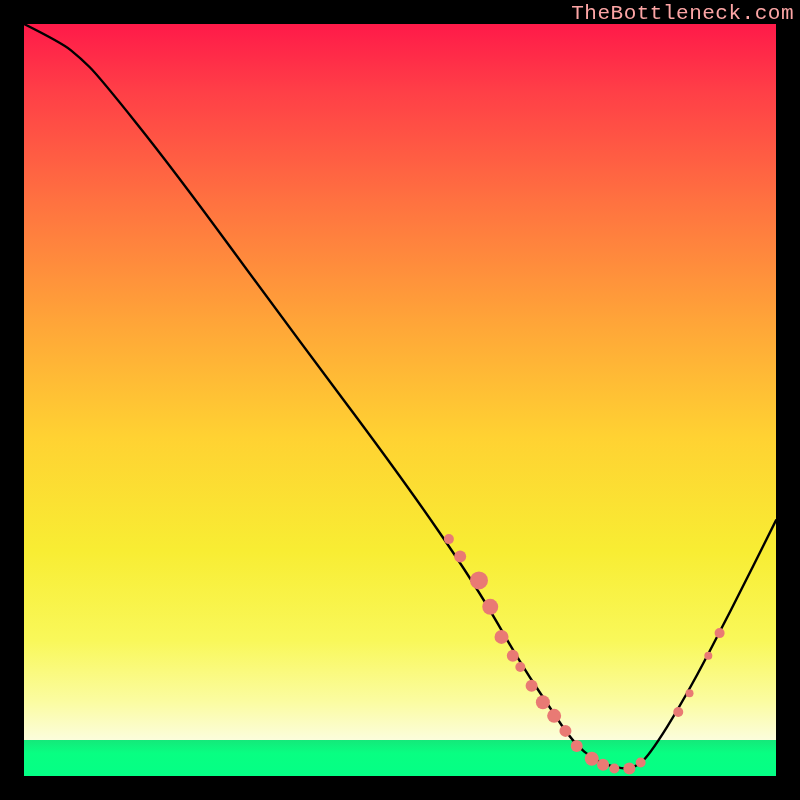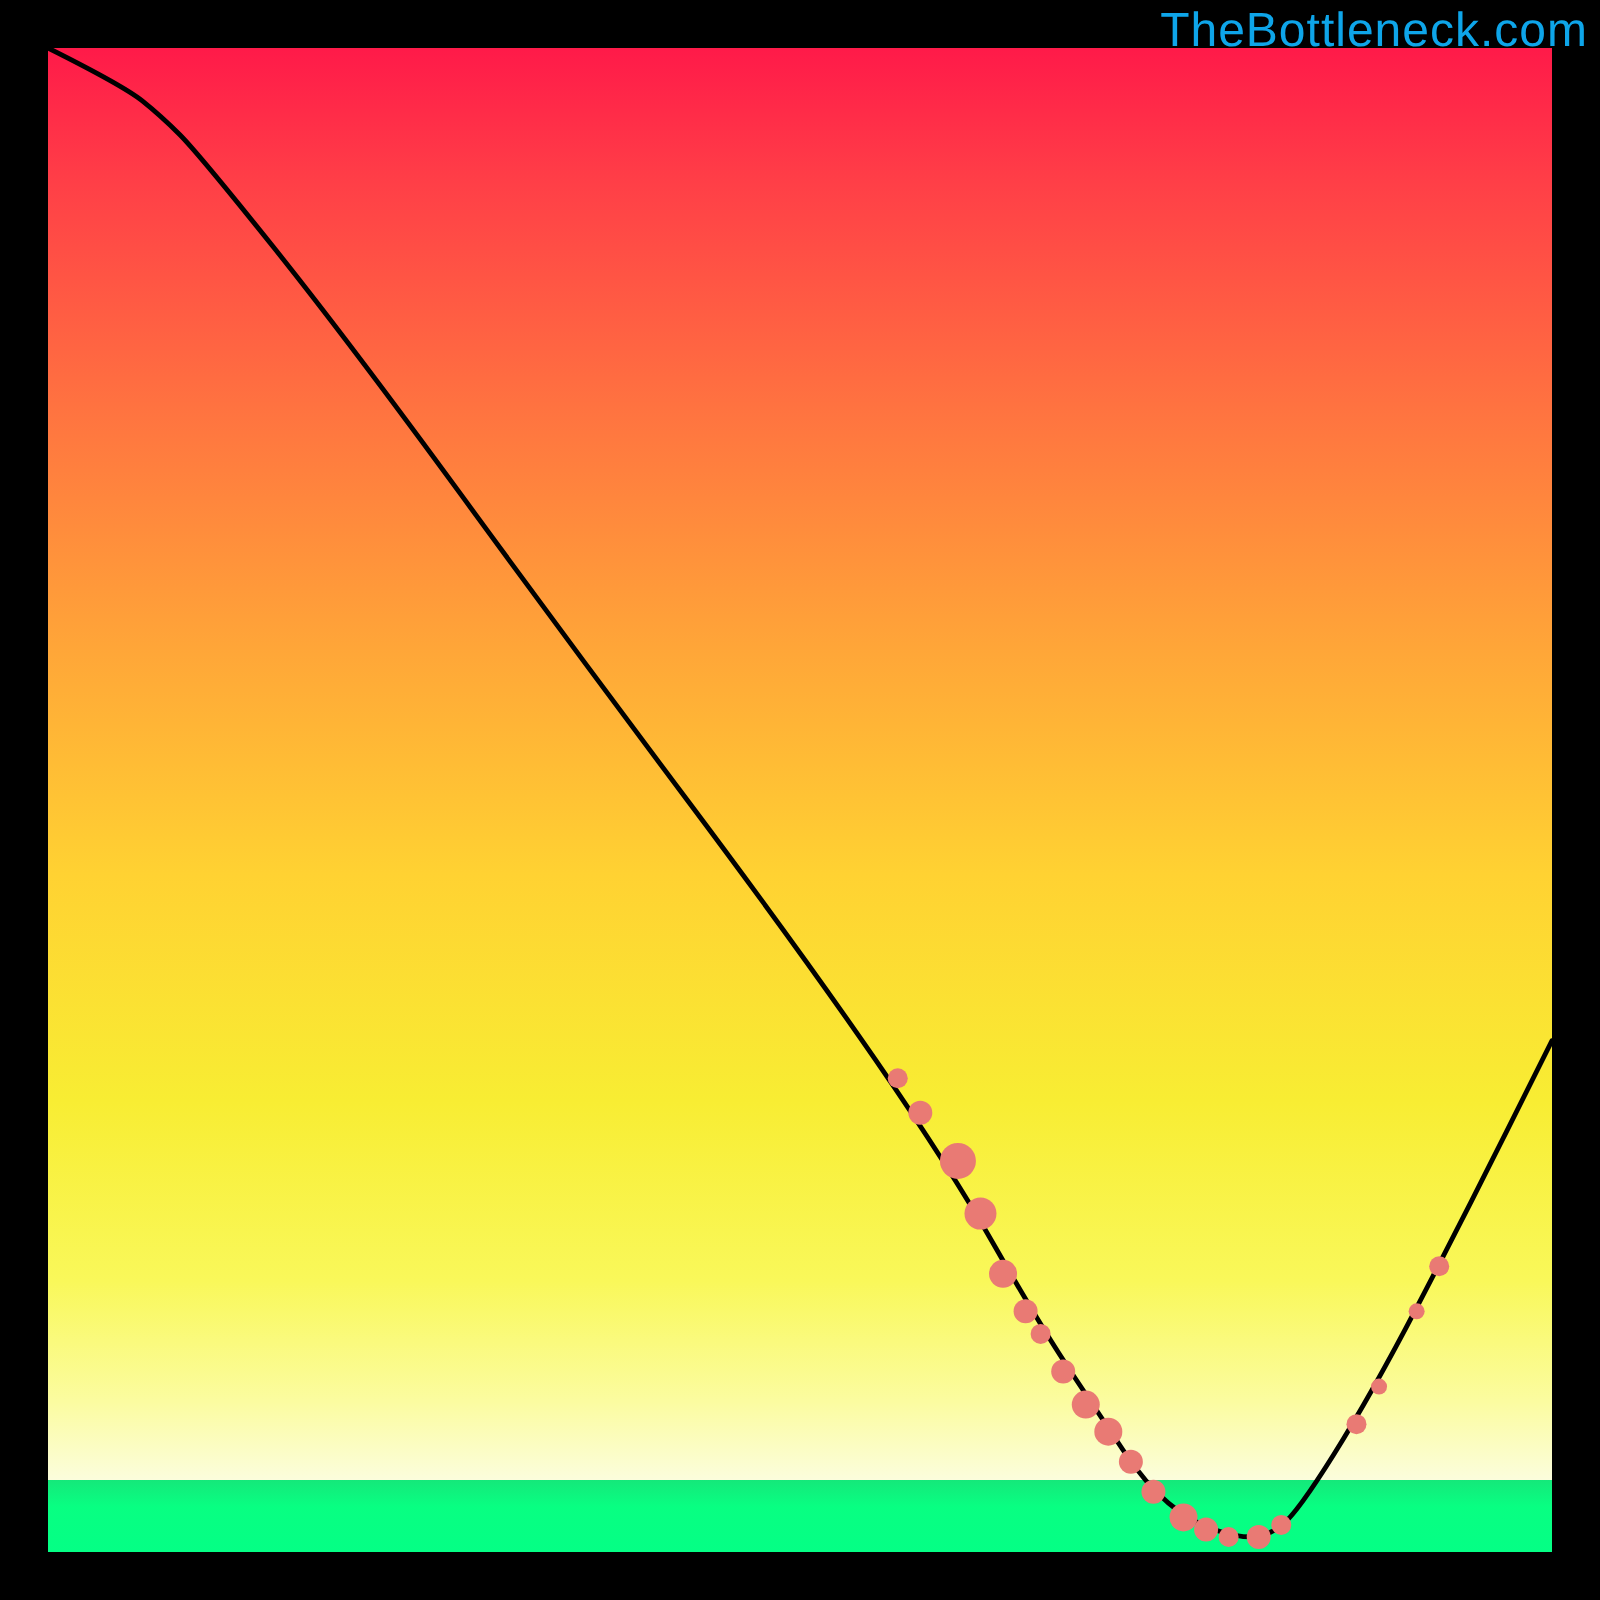--- a/index.html
+++ b/index.html
@@ -13,23 +13,23 @@
   .frame {
     position: relative;
     width: 800px;
     height: 800px;
     background: #000;
   }
   .watermark {
     position: absolute;
     top: 2px;
     right: 6px;
-    color: #0ea5e9;
-    font-family: Liberation Sans, sans-serif;
-    font-size: 24px;
+    color: #fca5a5;
+    font-family: Liberation Mono, monospace;
+    font-size: 21px;
     letter-spacing: 0.5px;
     z-index: 50;
     user-select: none;
   }
   .plot {
     position: absolute;
     left: 24px;
     top: 24px;
     width: 752px;
     height: 752px;

